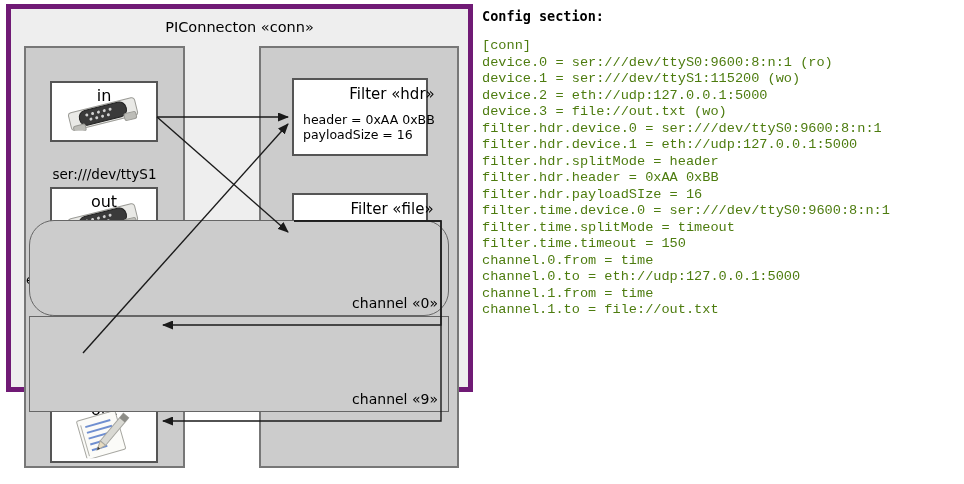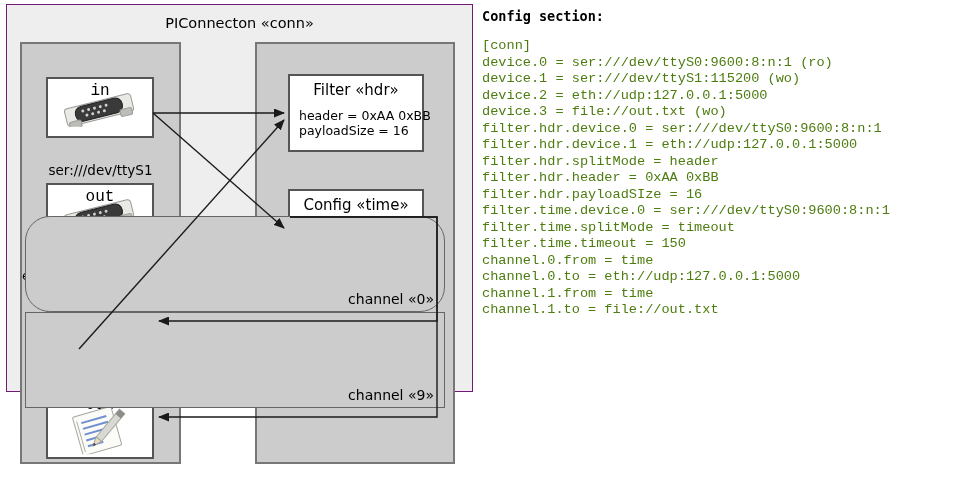--- a/index.html
+++ b/index.html
@@ -10,21 +10,21 @@
     font-family:"DejaVu Sans","Liberation Sans",sans-serif;
     overflow:hidden;
     position:relative;
   }
   #root{position:absolute;left:0;top:0;width:964px;height:484px;}
 
   
   .diagram-outer{
     position:absolute;left:6px;top:4px;width:467px;height:388px;
     background:#eeeeee;
-    border:1px solid #701a75;
+    border:5px solid #701a75;
     box-sizing:border-box;
   }
   .diagram-title{
     position:absolute;left:0;top:10px;width:100%;
     text-align:center;font-size:14.5px;color:#000;
   }
 
   
   .panel{
     position:absolute;
@@ -47,37 +47,36 @@
   .dev-box{
     position:absolute;
     background:#ffffff;
     border:2px solid #555555;
     box-sizing:border-box;
   }
   .dev-word{
     position:absolute;top:3px;left:0;width:100%;
     text-align:center;font-size:16px;color:#000;
     pointer-events:none;
-    font-family:Liberation Mono, monospace;
   }
   .dev-word.left{ text-align:left; left:8px; width:auto; }
   .dev-ico{
     position:absolute;
     left:50%;top:50%;
     transform:translate(-50%,-40%);
   }
 
   
   .filter-box{
     position:absolute;background:#ffffff;
     border:2px solid #555555;box-sizing:border-box;
   }
   .filter-head{
     position:absolute;left:0;top:5px;width:100%;
-    text-align:center;font-size:15px;color:#000;
+    text-align:center;font-size:15px;color:#000;padding-left:32px;
   }
   .filter-props{
     position:absolute;left:9px;top:32px;right:4px;
     font-size:12.5px;line-height:15px;color:#000;
   }
   .filter-props div{white-space:nowrap;}
 
   
   .chan-box{
     position:absolute;
@@ -235,21 +234,21 @@
 
       <div class="filter-box" style="left:31px;top:30px;width:136px;height:78px;">
         <div class="filter-head">Filter «hdr»</div>
         <div class="filter-props">
           <div>header = 0xAA 0xBB</div>
           <div>payloadSize = 16</div>
         </div>
       </div>
 
       <div class="filter-box" style="left:31px;top:145px;width:136px;height:78px;">
-        <div class="filter-head">Config «time»</div>
+        <div class="filter-head">Filter «file»</div>
         <div class="filter-props">
           <div>timeout = 150 ms</div>
         </div>
       </div>
 
       <div class="chan-box" style="left:-232px;top:172px;width:420px;height:96px;border-radius:25px;">
         <div class="chan-label">channel «0»</div>
       </div>
 
       <div class="chan-box" style="left:-232px;top:268px;width:420px;height:96px;">

